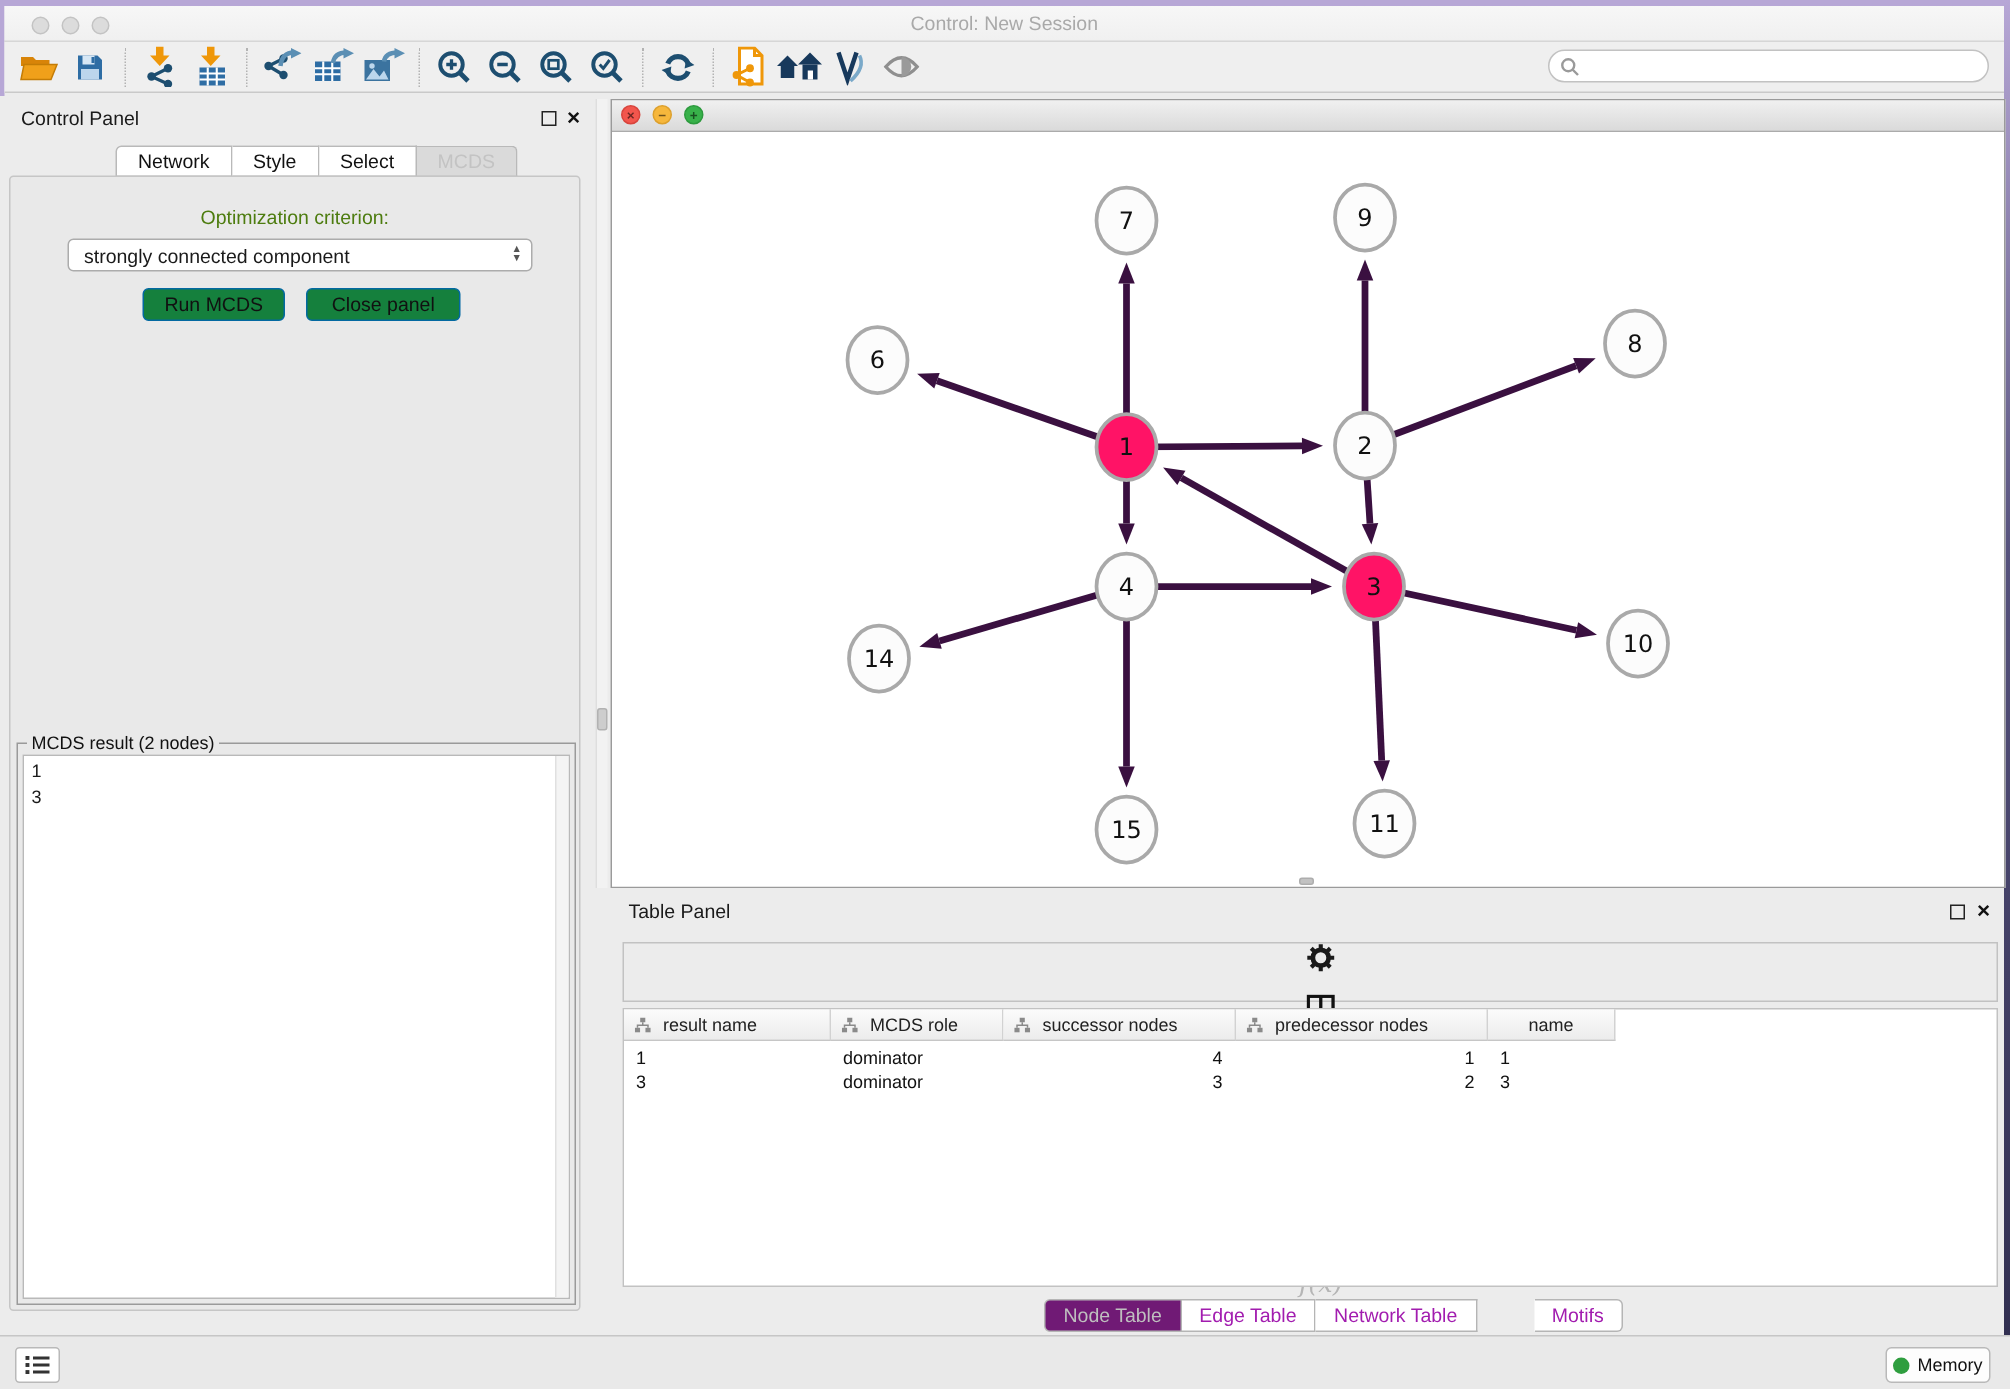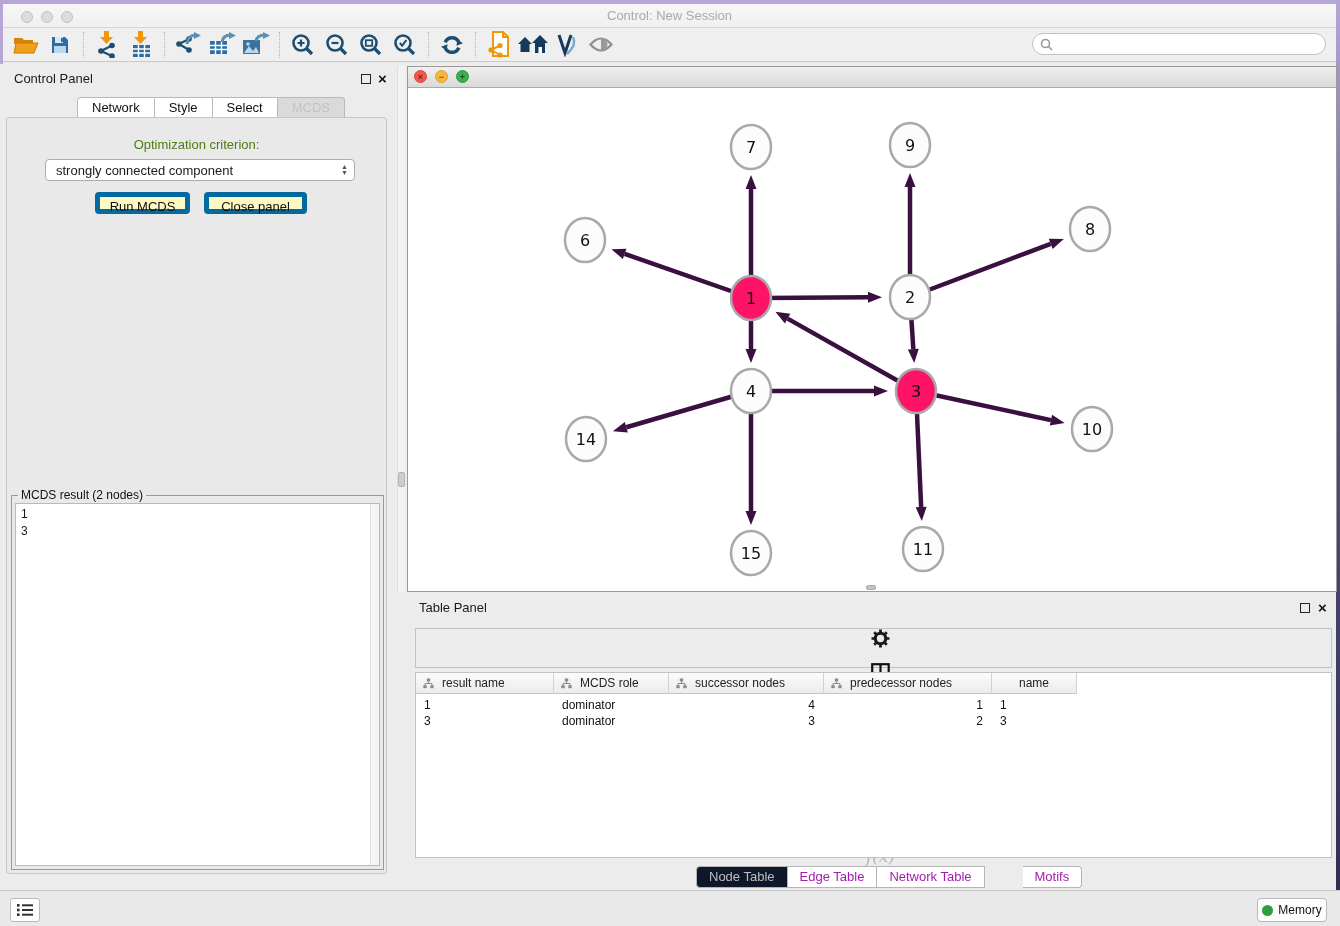--- a/index.html
+++ b/index.html
@@ -31,21 +31,21 @@
   .cp-tabs { left:77px; top:97px; display:flex; height:21px; }
   .cp-tab { background:#fff; border:1px solid #b9b9b9; border-left:none; padding:0 14px; line-height:19px; color:#111; }
   .cp-tab.first { border-left:1px solid #b9b9b9; border-radius:4px 0 0 0; }
   .cp-tab.last { border-radius:0 4px 0 0; }
   .cp-tab.active { background:#dadada; color:#c3c3c3; }
   .cp-content { left:6px; top:117px; width:381px; height:757px; background:#e9e9e9; border:1px solid #c6c6c6; border-radius:3px; }
   .opt-label { position:absolute; left:0; right:0; top:19px; text-align:center; color:#4d7c0f; }
   .opt-select { position:absolute; left:38px; top:41px; width:310px; height:22px; background:#fff; border:1px solid #acacac; border-radius:4px; display:flex; align-items:center; padding:0 6px 0 10px; }
   .opt-select .val { flex:1; }
   .stepper { display:flex; flex-direction:column; line-height:6px; font-size:7px; color:#555; text-align:center; }
-  .btn { position:absolute; height:22px; background:#fef9c3; border:5px solid #0369a1; border-radius:4px; text-align:center; line-height:20px; color:#111; }
+  .btn { position:absolute; height:22px; background:#15803d; border:1px solid #0369a1; border-radius:4px; text-align:center; line-height:20px; color:#111; }
   .btn-run { left:88px; top:74px; width:95px; }
   .btn-close { left:197px; top:74px; width:103px; }
   .result-box { position:absolute; left:4px; top:377px; width:373px; height:375px; border:1px solid #9a9a9a; }
   .result-legend { position:absolute; left:6px; top:-8px; background:#e9e9e9; padding:0 3px; font-size:12px; color:#111; }
   .result-inner { position:absolute; left:3px; top:7px; right:3px; bottom:3px; background:#fff; border:1px solid #b9b9b9; font-size:12px; line-height:17px; padding:2px 5px; }
   .result-scroll { position:absolute; right:0; top:0; width:9px; height:100%; background:#f4f4f4; border-left:1px solid #e0e0e0; }
 
   
   .v-strip { left:397px; top:66px; width:8px; height:526px; background:#f2f2f2; border-left:1px solid #dedede; }
   .v-handle { left:398px; top:472px; width:7px; height:15px; background:#cdcdcd; border:1px solid #b2b2b2; border-radius:2px; }
@@ -76,21 +76,21 @@
   .th .hicon { position:absolute; left:7px; top:5px; }
   .th.center { text-align:center; padding-left:0; }
   .c1{width:138px}.c2{width:115px}.c3{width:155px}.c4{width:168px}.c5{width:85px}
   .trow { position:absolute; left:0; height:16px; display:flex; font-size:12px; color:#111; }
   .td { line-height:16px; }
   .td.l { padding-left:8px; } .td.r { text-align:right; padding-right:9px; }
   .tp-tabs { left:696px; top:866px; display:flex; height:22px; }
   .tp-tab { background:#fff; border:1px solid #b5b5b5; border-left:none; padding:0 12px; line-height:20px; color:#a21caf; font-size:13px; }
   .tp-tab.first { border-left:1px solid #b5b5b5; border-radius:4px 0 0 4px; }
   .tp-tab.last { border-radius:0 4px 4px 0;margin-left:38px; }
-  .tp-tab.active { background:#0f172a; color:#bfbfbf; }
+  .tp-tab.active { background:#701a75; color:#bfbfbf; }
 
   
   .statusbar { left:0; top:890px; width:1340px; height:36px; background:#e9e9e9; border-top:1px solid #c6c6c6; }
   .sb-left { position:absolute; left:10px; top:7px; width:30px; height:24px; background:#fff; border:1px solid #b9b9b9; border-radius:3px; display:flex; align-items:center; justify-content:center; }
   .sb-mem { position:absolute; right:13px; top:7px; width:70px; height:24px; background:#fdfdfd; border:1px solid #b9b9b9; border-radius:4px; display:flex; align-items:center; justify-content:center; gap:5px; font-size:12px; color:#111; }
   .mem-dot { width:11px; height:11px; border-radius:50%; background:#2f9e3f; }
 </style>
 </head>
 <body>
 

